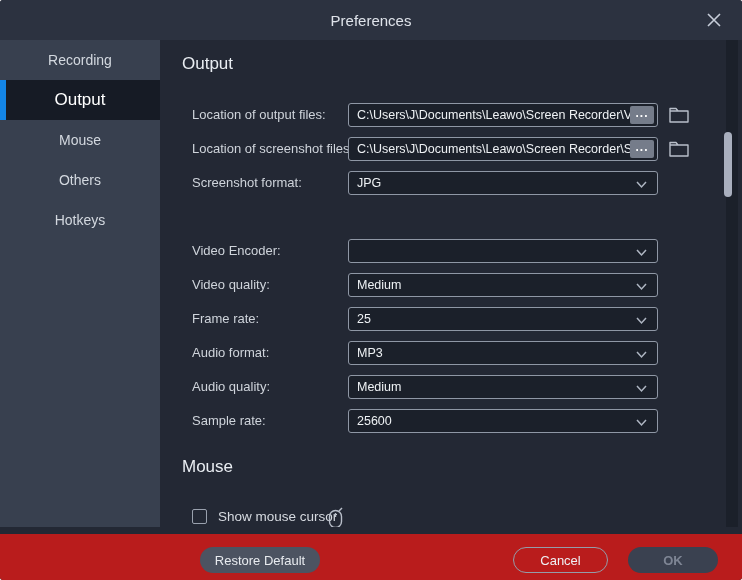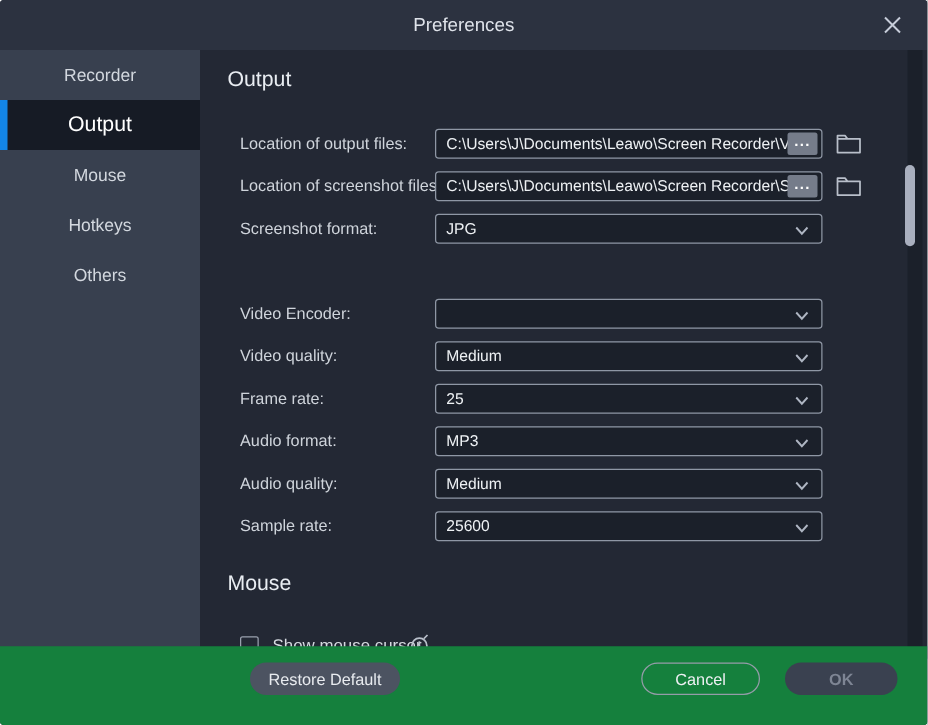--- a/index.html
+++ b/index.html
@@ -78,21 +78,21 @@
   
   .scroll-track {
     position:absolute; right:4px; top:0; width:12px; bottom:0; background:#1b202a;
   }
   .scroll-thumb {
     position:absolute; right:6px; top:92px; width:8px; height:65px;
     background:#a9afbe; border-radius:4px; cursor:grab;
   }
   
   .footer {
-    position:absolute; left:0; right:0; bottom:0; height:63px; background:#15803d;
+    position:absolute; left:0; right:0; bottom:0; height:46px; background:#b91c1c;
   }
   .btn {
     position:absolute; top:13px; height:26px; border-radius:13px; font-size:13px;
     display:flex; align-items:center; justify-content:center; cursor:pointer;
   }
   .btn-restore { left:200px; width:120px; background:#4c5361; color:#e8ebef; }
   .btn-cancel  { left:513px; width:95px;  background:transparent; border:1px solid #959ca9; color:#eef0f4; }
   .btn-ok      { left:628px; width:90px;  background:#3a4150; color:#7e8594;font-weight:bold; }
 </style>
 </head>
@@ -104,33 +104,33 @@
     <span class="titlebar-title">Preferences</span>
     <div class="close-btn">
       <svg width="18" height="18" viewBox="0 0 18 18">
         <path d="M3 3 L15 15 M15 3 L3 15" stroke="#c7cdd9" stroke-width="1.6" fill="none"></path>
       </svg>
     </div>
   </div>
 
   <div class="sidebar">
     <div class="side-item">
-      <span>Recorder</span>
+      <span>Recording</span>
     </div>
     <div class="side-item selected">
       <span>Output</span>
     </div>
     <div class="side-item">
       <span>Mouse</span>
     </div>
     <div class="side-item">
+      <span>Others</span>
+    </div>
+    <div class="side-item">
       <span>Hotkeys</span>
-    </div>
-    <div class="side-item">
-      <span>Others</span>
     </div>
   </div>
 
   <div class="content">
 
     <div class="section-header" style="top:14px">Output</div>
 
     <div class="row" style="top:63px">
       <span class="row-label">Location of output files:</span>
       <div class="field">

